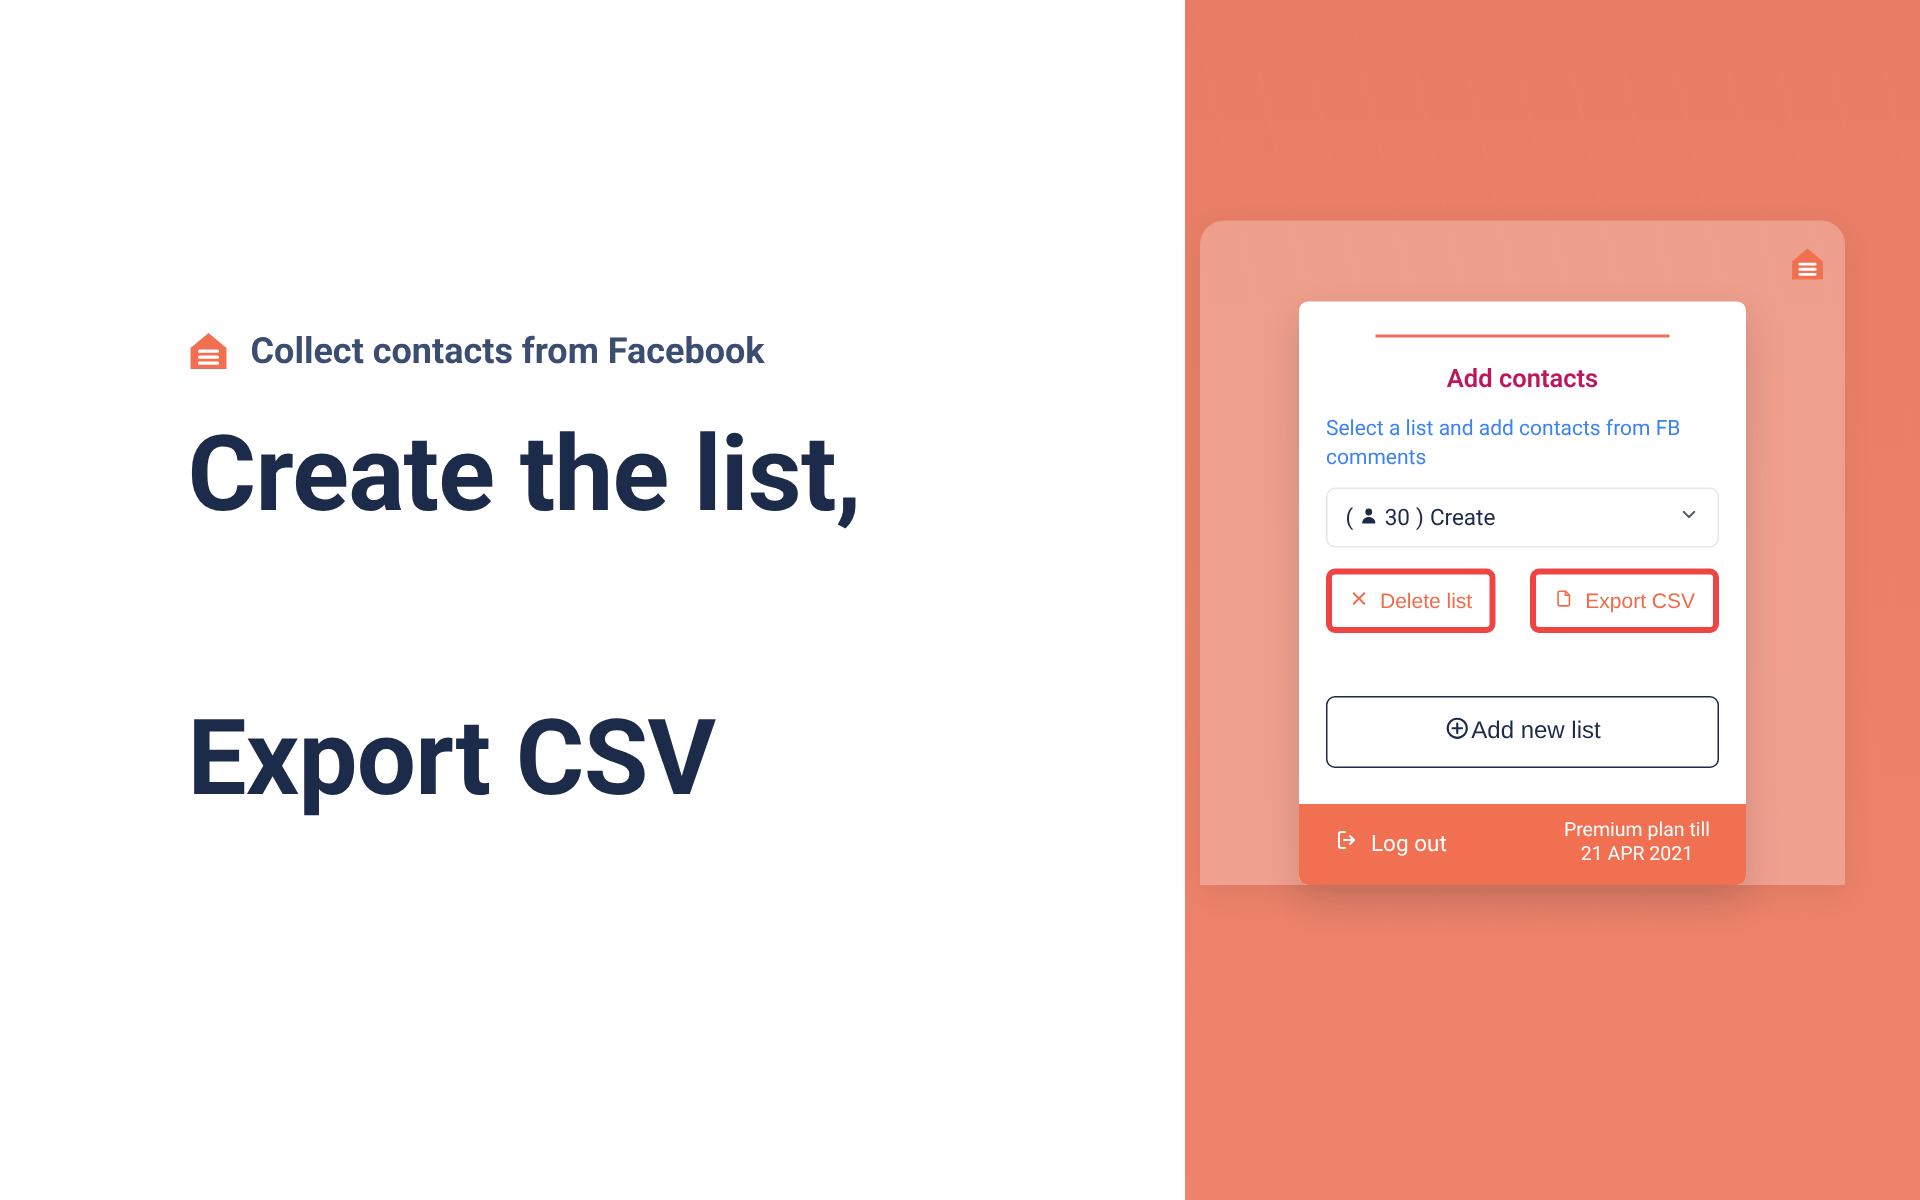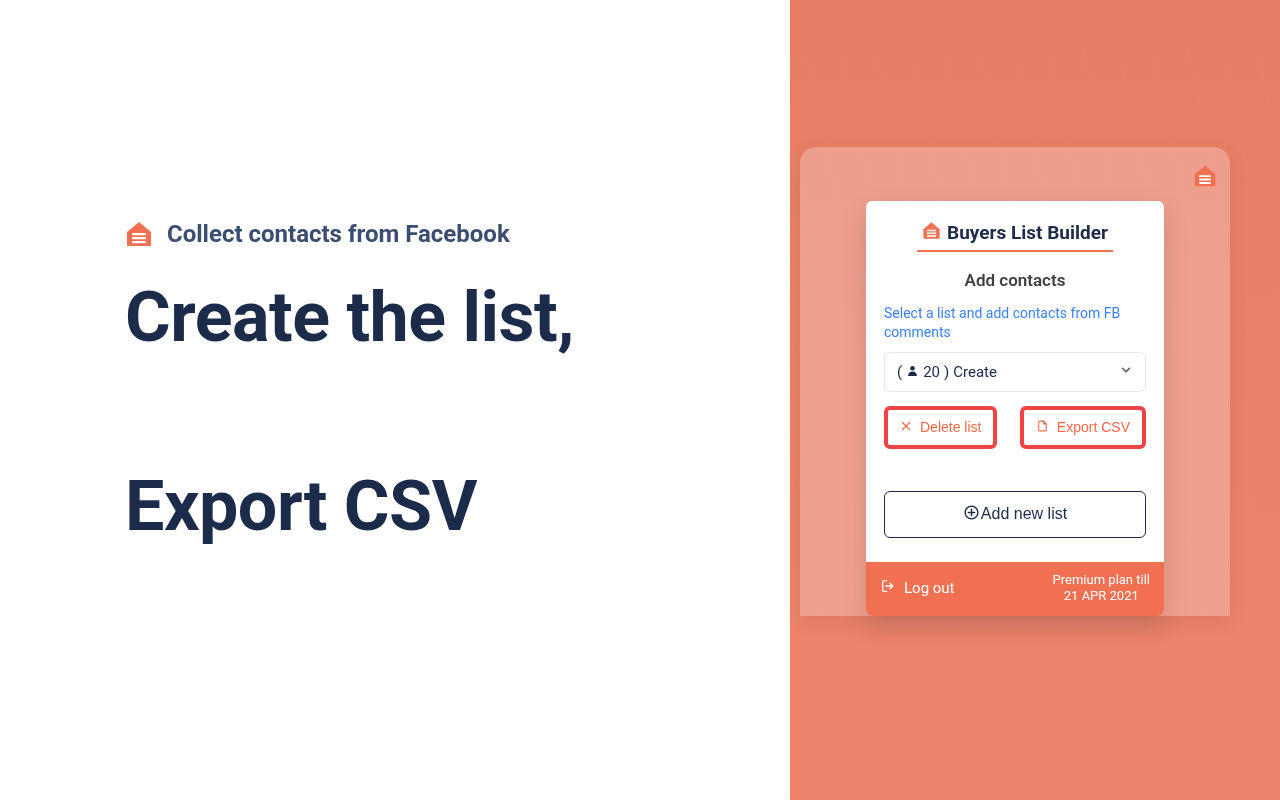--- a/index.html
+++ b/index.html
@@ -82,21 +82,21 @@
   }
   .brand-underline {
     width: 196px; height: 2px;
     background: #f17052;
     margin: 6px auto 18px;
   }
   .section-title {
     text-align: center;
     font-size: 17px;
     font-weight: 600;
-    color: #404040;
+    color: #be185d;
     margin-bottom: 14px;
   }
   .help-text {
     font-size: 14px;
     color: #3b82f6;
     line-height: 1.35;
     margin-bottom: 10px;
   }
   .select {
     border: 1px solid #e5e7eb;
@@ -132,21 +132,21 @@
     font-size: 16px; font-weight: 500;
     border-radius: 6px;
     padding: 12px 14px;
     display: inline-flex; align-items: center; justify-content: center; gap: 1px;
     cursor: pointer;
   }
   .popup-footer {
     background: #f17052;
     color: #fff;
     display: flex; align-items: center; justify-content: space-between;
-    padding: 10px 14px 12px;
+    padding: 10px 24px 12px;
   }
   .logout {
     display: inline-flex; align-items: center; gap: 8px;
     font-size: 15px; cursor: pointer;
   }
   .plan { text-align: center; font-size: 13px; line-height: 1.25; }
 
   svg { flex: 0 0 auto; }
 </style>
 </head>
@@ -182,46 +182,35 @@
           <path d="M14 2 L26 12 V26 H2 V12 Z" fill="#f17052"></path>
           <rect x="7" y="13" width="14" height="2.2" rx="1" fill="#fff"></rect>
           <rect x="7" y="17" width="14" height="2.2" rx="1" fill="#fff"></rect>
           <rect x="7" y="21" width="14" height="2.2" rx="1" fill="#fff"></rect>
         </svg>
       </span>
     </div>
 
     <div class="popup">
       <div class="popup-body">
-        <div class="brand">
-          <span>
-            <svg width="19" height="19" viewBox="0 0 28 28">
-              <path d="M14 2 L26 12 V26 H2 V12 Z" fill="#f17052"></path>
-              <rect x="7" y="13" width="14" height="2.2" rx="1" fill="#fff"></rect>
-              <rect x="7" y="17" width="14" height="2.2" rx="1" fill="#fff"></rect>
-              <rect x="7" y="21" width="14" height="2.2" rx="1" fill="#fff"></rect>
-            </svg>
-          </span>
-          <span class="brand-text">Buyers List Builder</span>
-        </div>
         <div class="brand-underline"></div>
 
         <div class="section-title">Add contacts</div>
         <div class="help-text">Select a list and add contacts from FB comments</div>
 
         <div class="select">
           <span class="select-left">
             <span>( </span>
             <span>
               <svg width="13" height="13" viewBox="0 0 24 24" fill="#1c2b4a">
                 <circle cx="12" cy="8" r="4.2"></circle>
                 <path d="M4 21c0-4.2 3.8-7 8-7s8 2.8 8 7v1H4z"></path>
               </svg>
             </span>
-            <span>20</span>
+            <span>30</span>
             <span>) </span>
             <span>Create</span>
           </span>
           <span>
             <svg width="14" height="14" viewBox="0 0 24 24" fill="none" stroke="#4b5563" stroke-width="2.4" stroke-linecap="round" stroke-linejoin="round">
               <polyline points="6 9 12 15 18 9"></polyline>
             </svg>
           </span>
         </div>
 

